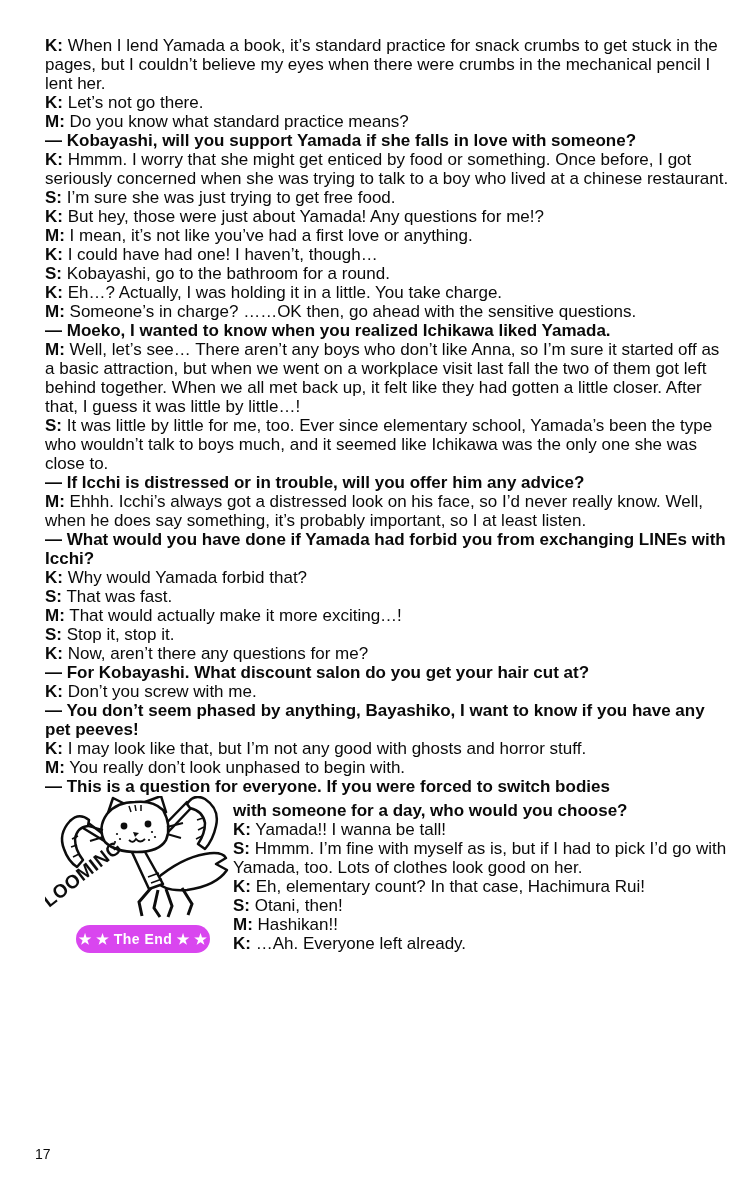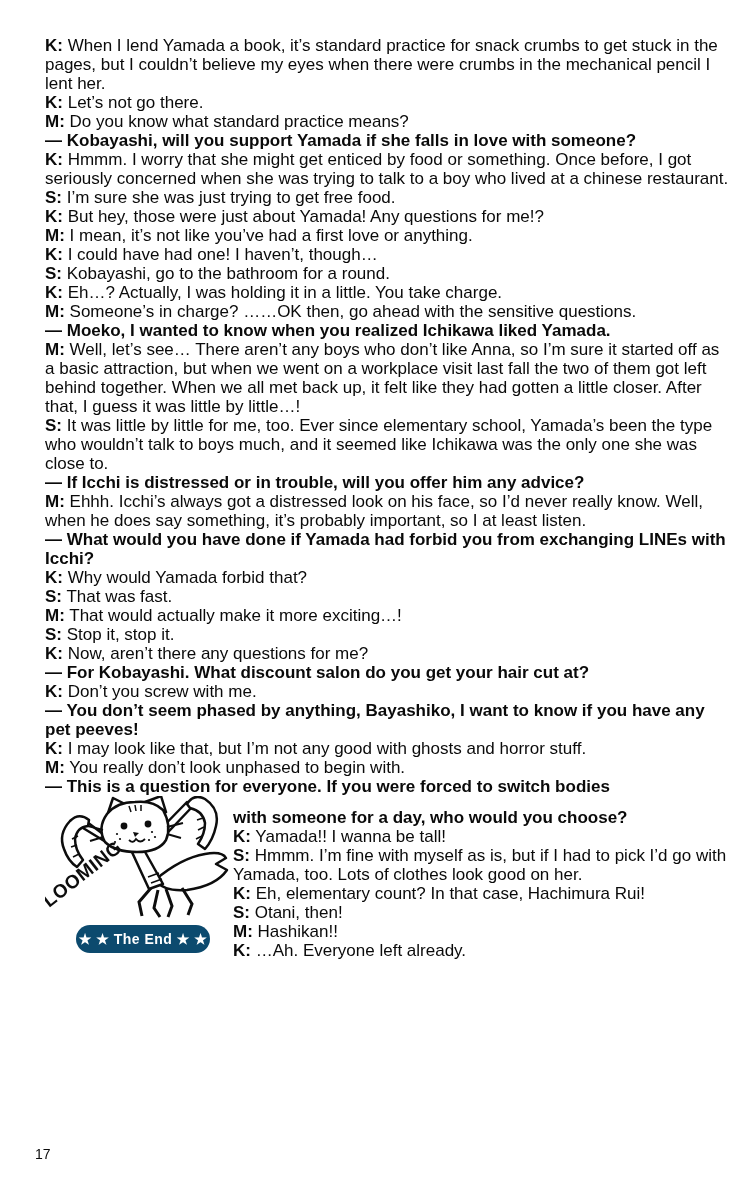--- a/index.html
+++ b/index.html
@@ -21,33 +21,33 @@
     left: 45px;
     top: 36px;
     width: 684px;
     font-size: 17px;
     line-height: 19px;
   }
   .transcript p { margin: 0; }
   p.question {
     font-weight: bold;
   }
-  p.question.cont { margin-top: 12px; }
+  p.question.cont { margin-top: 5px; }
   .figure-float {
     float: left;
     width: 188px;
     margin: 0;
   }
   .figure-float svg { display: block; }
   .end-badge {
     box-sizing: border-box;
     width: 134px;
     height: 28px;
     margin: 7px 0 0 31px;
-    background: #0c4a6e;
+    background: #d946ef;
     border-radius: 16px;
     color: #ffffff;
     font-size: 14px;
     font-weight: bold;
     text-align: center;
     line-height: 28px;
     letter-spacing: 0.5px;
   }
   .page-number {
     position: absolute;

